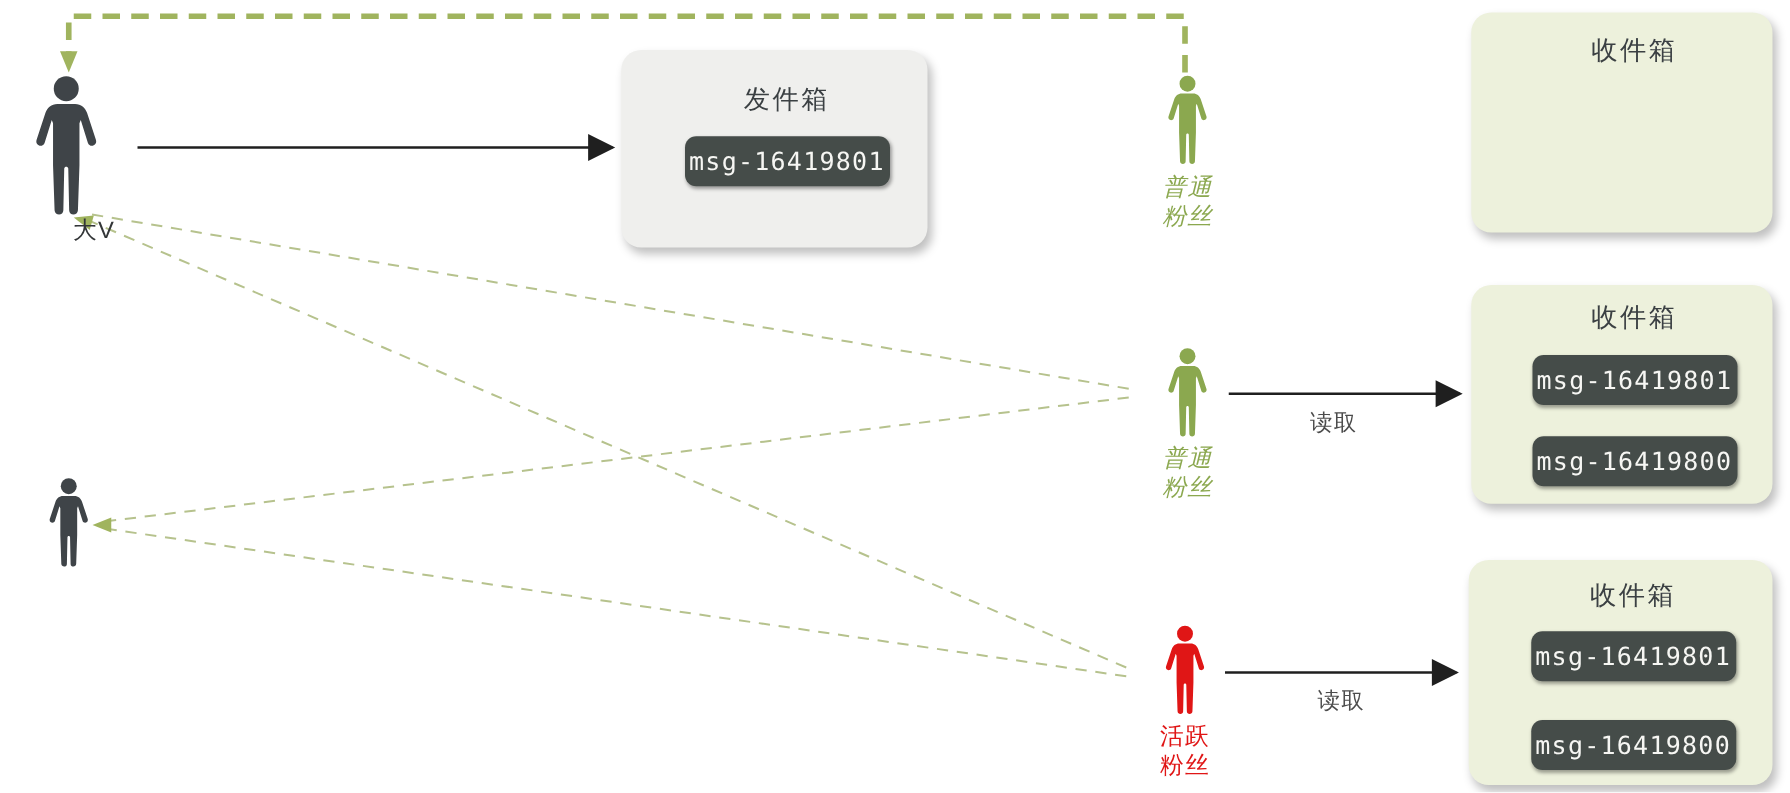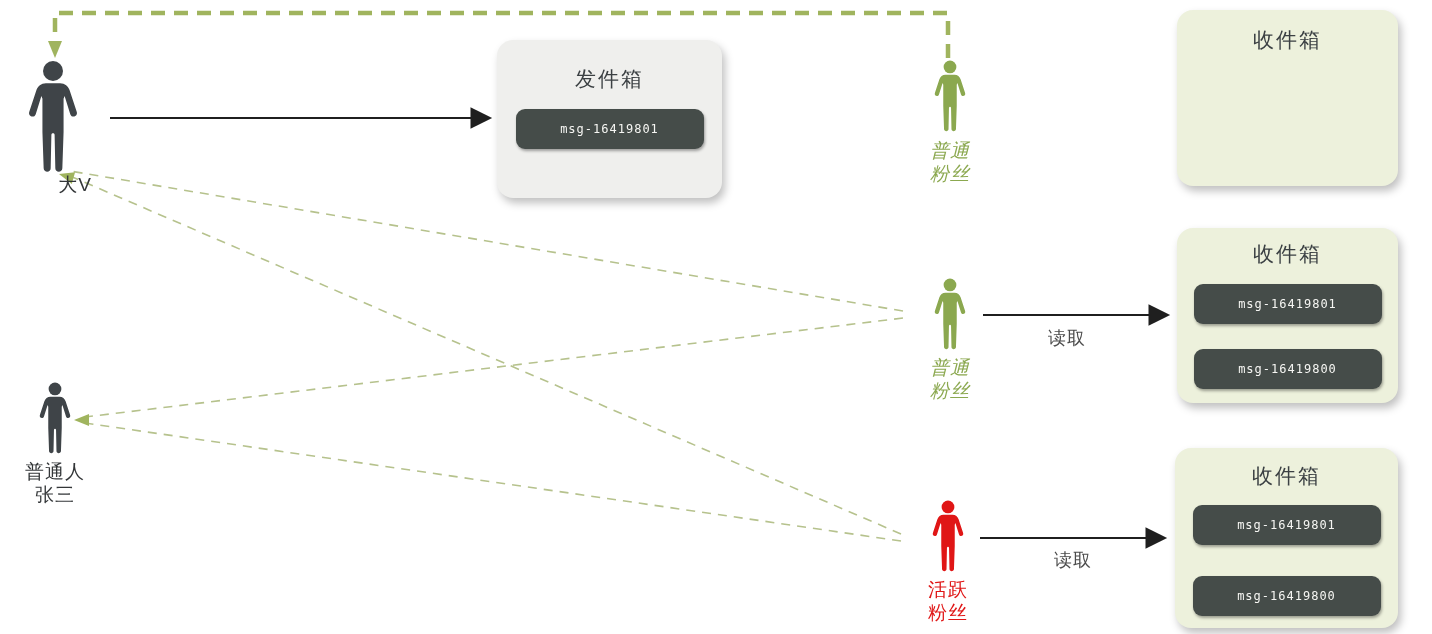--- a/index.html
+++ b/index.html
@@ -13,27 +13,27 @@
   .mk-black{fill:var(--arrow,#1f1f1f);}
   .person{position:absolute;z-index:2;}
   .person.green{fill:var(--green,#8ba84f);}
   .person.red{fill:var(--red,#e01616);}
   .person.dark{fill:var(--dark,#3f4448);}
   .person-label{position:absolute;z-index:2;text-align:center;font-size:19px;line-height:23px;letter-spacing:1px;}
   .person-label.green{color:var(--green,#8ba84f);font-style:italic;}
   .person-label.red{color:var(--red,#e01616);}
   .person-label.dark{color:var(--label-dark,#333638);}
   .card{position:absolute;z-index:1;border-radius:16px;display:flex;flex-direction:column;align-items:center;
-        box-shadow:3px 5px 8px rgba(0,0,0,.25);}
+        box-shadow:3px 5px 8px rgba(0,0,0,.25);padding-left:20px;}
   .card.gray{background:var(--outbox-bg,#efefed);}
   .card.greenbg{background:var(--inbox-bg,#edf1dc);}
   .card .title{font-size:21px;color:var(--title,#3b4043);letter-spacing:2px;}
-  .pill{width:188px;height:40px;border-radius:9px;background:var(--pill-bg,#454c49);
+  .pill{width:164px;height:40px;border-radius:9px;background:var(--pill-bg,#454c49);
         color:var(--pill-text,#f6f6f3);font-family:"DejaVu Sans Mono","Liberation Mono",monospace;
-        font-size:12px;display:flex;align-items:center;justify-content:center;letter-spacing:1px;
+        font-size:20px;display:flex;align-items:center;justify-content:center;letter-spacing:1px;
         box-shadow:1px 2px 3px rgba(0,0,0,.35);}
   .edge-label{position:absolute;z-index:1;font-size:18px;color:var(--edge-label,#4c4c4c);text-align:center;width:70px;letter-spacing:1px;font-family:Liberation Mono, monospace;}
   .outbox .title{margin-top:25px;}
   .outbox .pill{margin-top:16px;}
   .inbox-top .title{margin-top:16px;}
   .inbox-mid .title{margin-top:12px;}
   .inbox-mid .pill-1{margin-top:16px;}
   .inbox-mid .pill-2{margin-top:25px;}
   .inbox-bot .title{margin-top:14px;}
   .inbox-bot .pill-1{margin-top:15px;}
@@ -72,24 +72,20 @@
   </svg>
 
   <svg class="person dark" style="left:22px;top:60px;" width="62" height="116" viewBox="0 0 96 180">
       <use href="#person-shape"></use>
     </svg>
   <div class="person-label dark" style="left:12px;top:173px;width:80px;text-align:right;">大V</div>
 
   <svg class="person dark" style="left:35px;top:382px;" width="40" height="74" viewBox="0 0 96 180">
       <use href="#person-shape"></use>
     </svg>
-  <div class="person-label dark" style="left:10px;top:460px;width:90px;">
-    <div>普通人</div>
-    <div>张三</div>
-  </div>
 
   <svg class="person green" style="left:930px;top:60px;" width="40" height="74" viewBox="0 0 96 180">
       <use href="#person-shape"></use>
     </svg>
   <div class="person-label green" style="left:922px;top:139px;width:56px;">
     <div>普通</div>
     <div>粉丝</div>
   </div>
 
   <svg class="person green" style="left:930px;top:278px;" width="40" height="74" viewBox="0 0 96 180">

